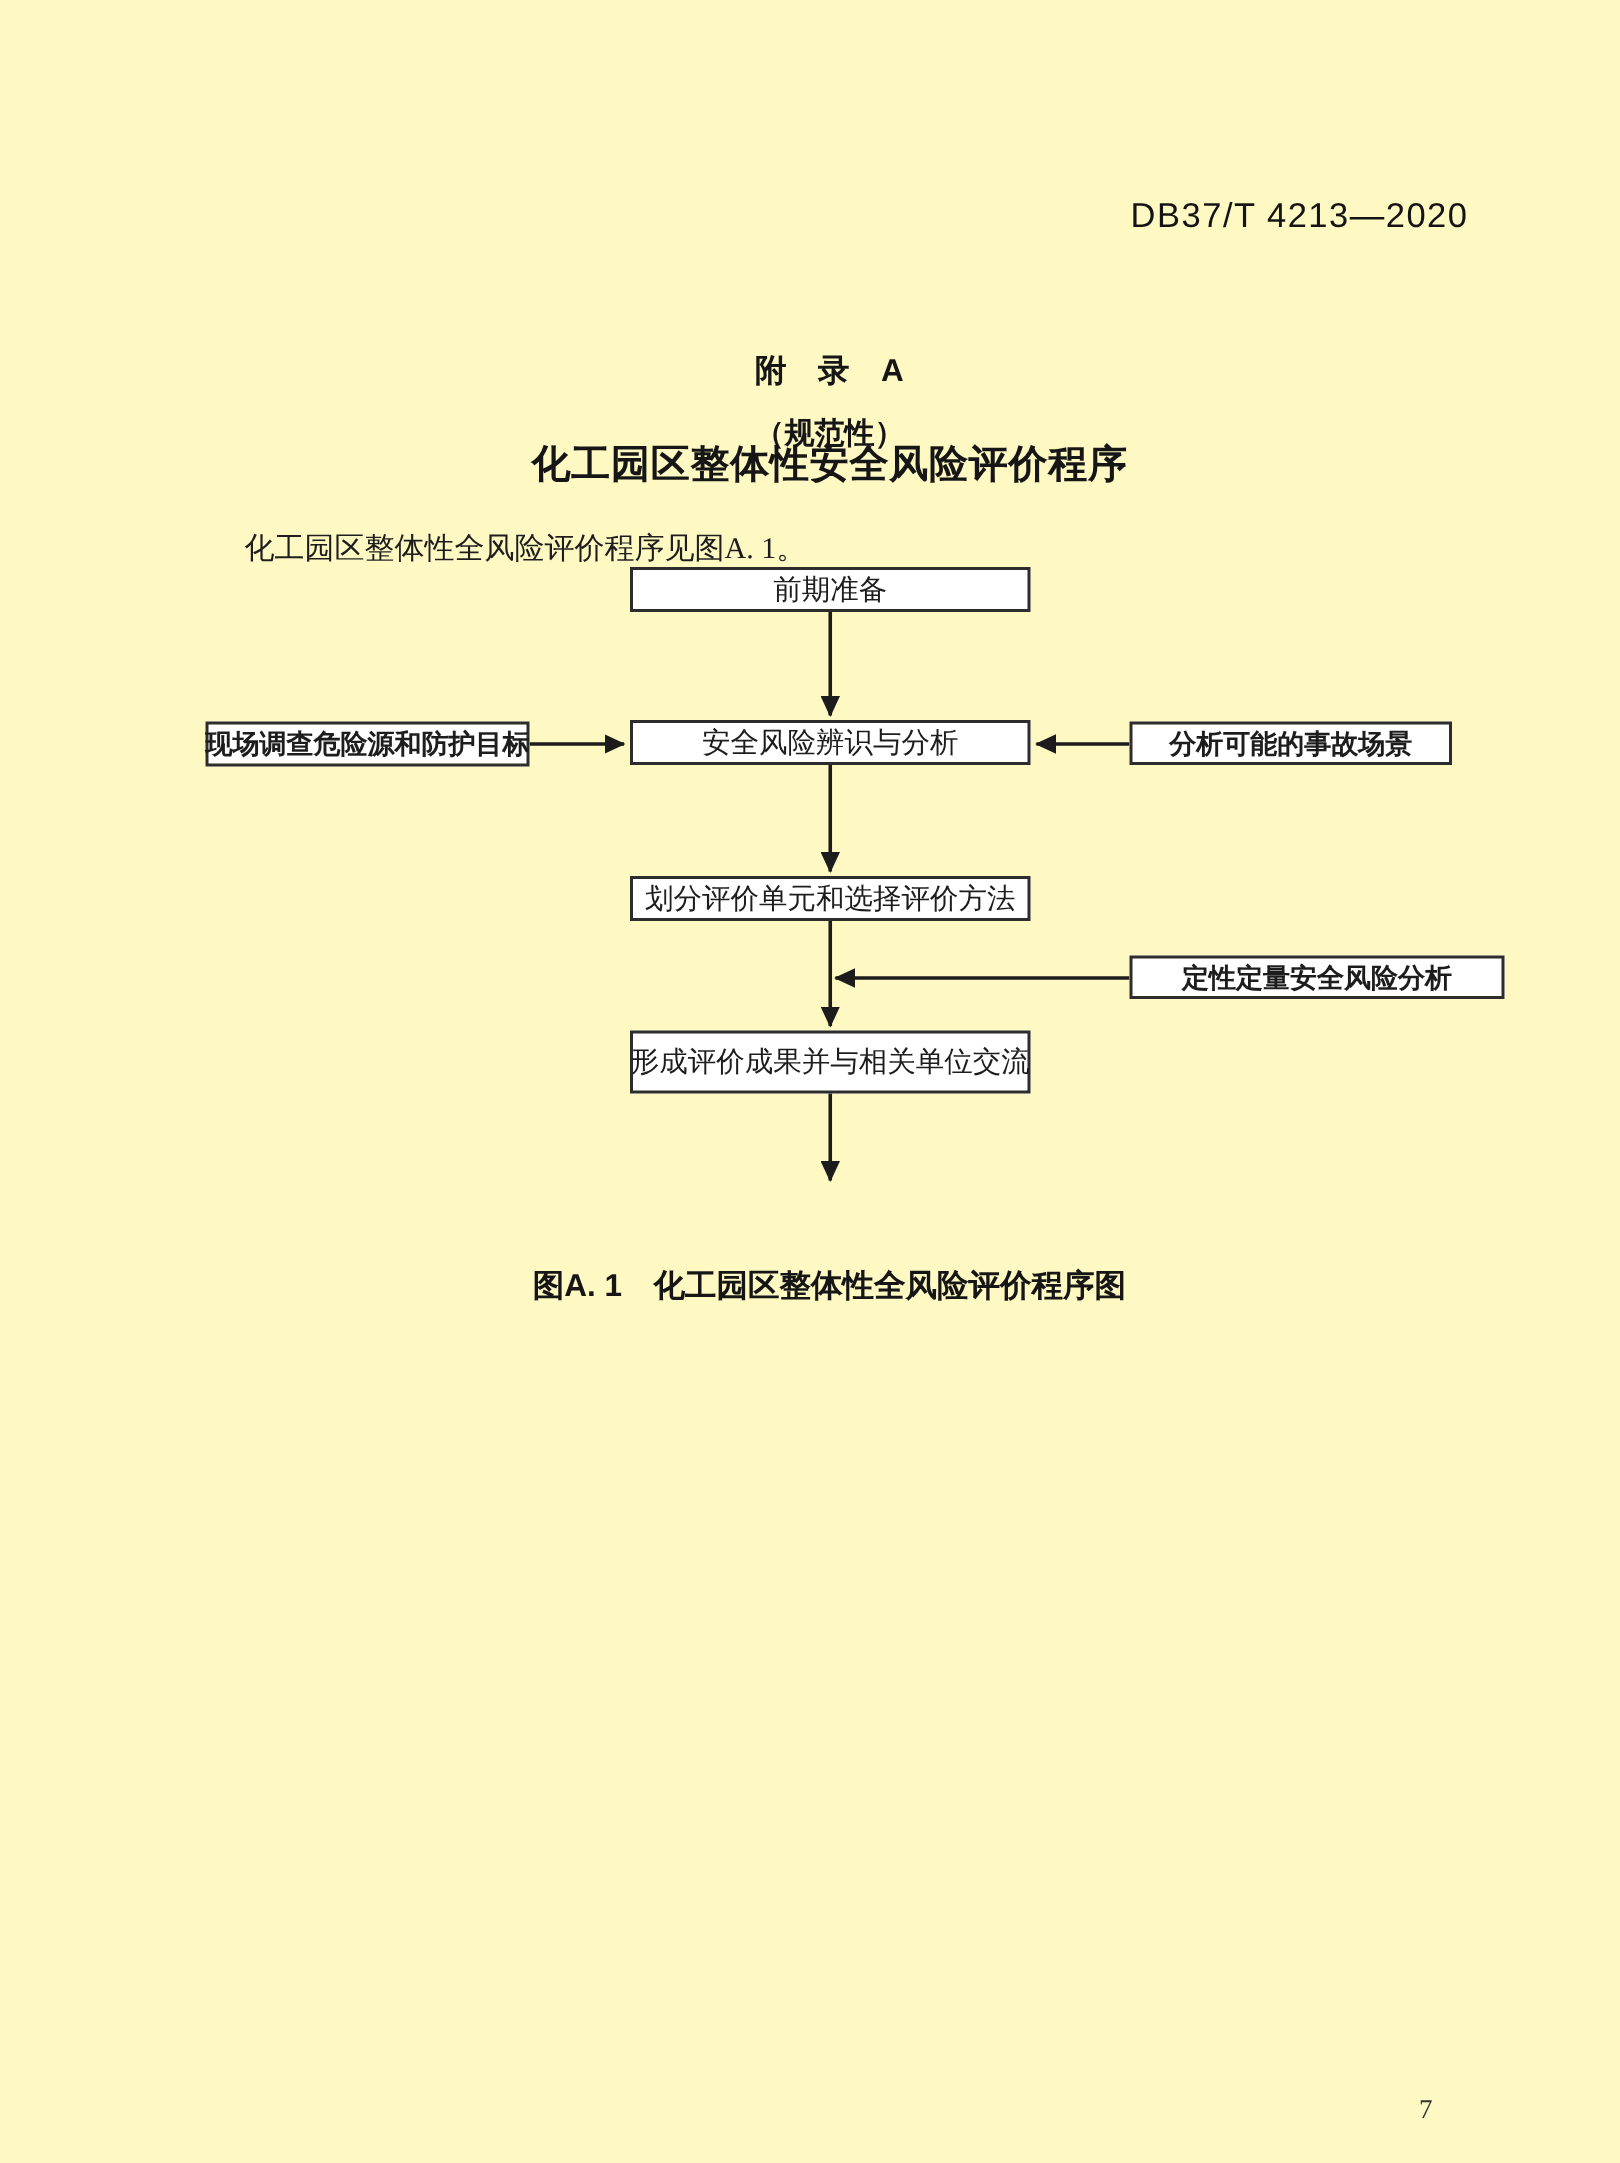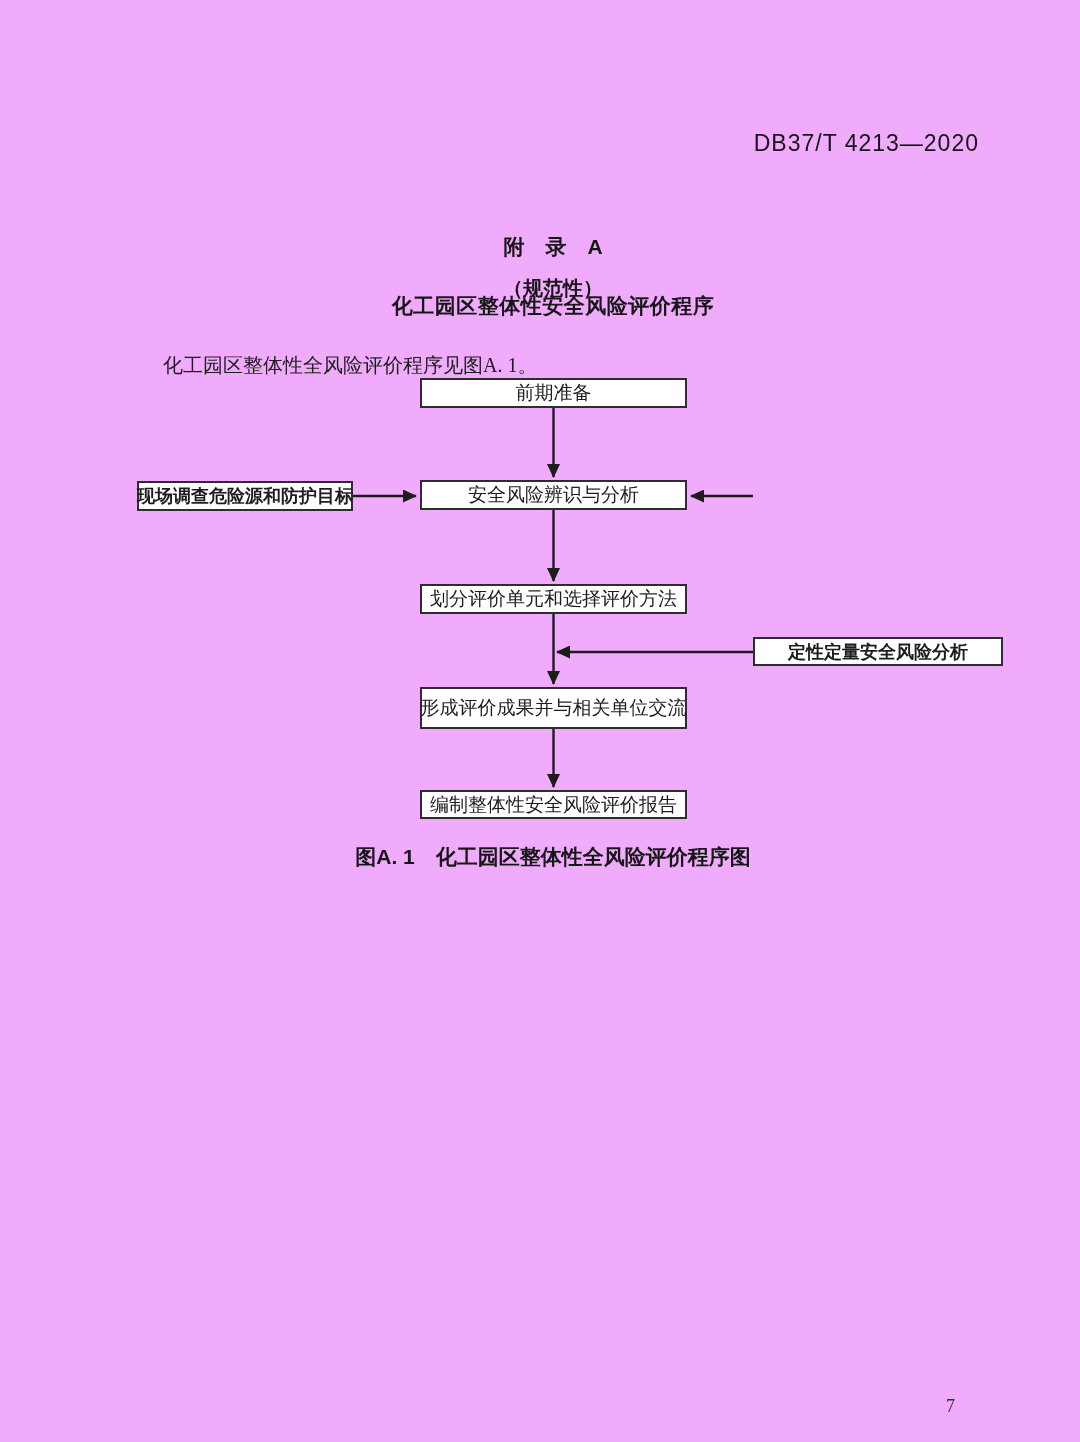--- a/index.html
+++ b/index.html
@@ -1,20 +1,20 @@
 <!DOCTYPE html>
 <html><head>
 <meta charset="utf-8">
 <style>
   html, body { margin: 0; padding: 0; background: #ffffff; }
   .page {
     position: relative;
     width: 1080px;
     height: 1442px;
-    background: #f0abfc;
+    background: #fef9c3;
     font-family: "Liberation Serif", serif;
     color: #1d1d1d;
     overflow: hidden;
   }
   .header-code {
     position: absolute;
     top: 130px;
     right: 101px;
     font-family: "Liberation Sans", sans-serif;
     font-size: 23px;
@@ -41,21 +41,21 @@
     font-family: "Liberation Sans", sans-serif;
     font-weight: bold;
     font-size: 20px;
     color: #161616;
     margin-top: 12px;
   }
   .appendix-heading {
     top: 292px;
     font-family: "Liberation Sans", sans-serif;
     font-weight: bold;
-    font-size: 21px;
+    font-size: 26px;
     letter-spacing: 0.5px;
     color: #161616;
   }
   .intro {
     position: absolute;
     left: 163px;
     top: 332px;
     font-size: 20px;
     color: #1d1d1d;
     white-space: nowrap;
@@ -123,27 +123,27 @@
         <line x1="553.5" y1="717" x2="553.5" y2="787" marker-end="url(#ah)"></line>
       </g>
     </svg>
 
     <div class="flow-node" style="left:420px; top:378px; width:267px; height:30px;">前期准备</div>
 
     <div class="flow-node side" style="left:137px; top:481px; width:216px; height:30px;">现场调查危险源和防护目标</div>
 
     <div class="flow-node" style="left:420px; top:480px; width:267px; height:30px;">安全风险辨识与分析</div>
 
+    <div class="flow-node side" style="left:753px; top:481px; width:215px; height:29px;">分析可能的事故场景</div>
 
     <div class="flow-node" style="left:420px; top:584px; width:267px; height:30px;text-align:right;">划分评价单元和选择评价方法</div>
 
     <div class="flow-node side" style="left:753px; top:637px; width:250px; height:29px;">定性定量安全风险分析</div>
 
     <div class="flow-node" style="left:420px; top:687px; width:267px; height:42px;">形成评价成果并与相关单位交流</div>
 
-    <div class="flow-node" style="left:420px; top:790px; width:267px; height:29px;">编制整体性安全风险评价报告</div>
   </div>
 
   <div class="centered figure-caption">图A. 1　化工园区整体性全风险评价程序图</div>
 
   <div class="page-number">7</div>
 
 </div>
 
 </body></html>

